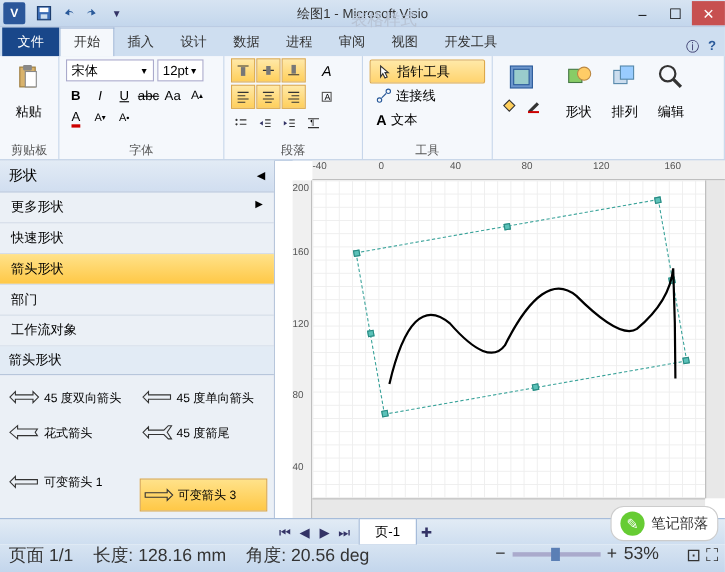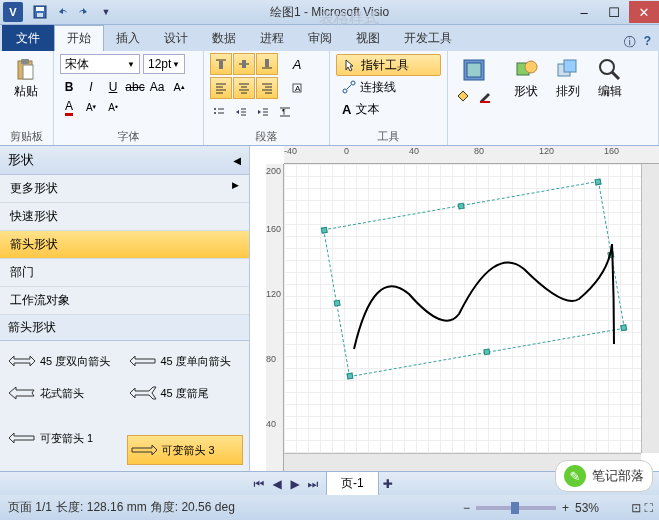--- a/index.html
+++ b/index.html
@@ -13,21 +13,21 @@
 .win-btn { width:30px; height:22px; display:flex; align-items:center; justify-content:center; cursor:pointer; font-size:13px; }
 .win-close { background:#c75050; color:#fff; }
 .tabbar { height:26px; background:#cedef0; display:flex; align-items:flex-end; position:relative; }
 .file-tab { background:#19478a; color:#fff; padding:5px 14px; margin-left:2px; height:26px; display:flex; align-items:center; cursor:pointer; }
 .tab { padding:5px 12px; color:#333; cursor:pointer; height:26px; display:flex; align-items:center; }
 .tab.active { background:#f5f8fc; border:1px solid #9db5d6; border-bottom:none; }
 .tab-help { position:absolute; right:8px; display:flex; gap:8px; color:#336; }
 .ribbon { height:95px; background:#f5f8fc; border-bottom:1px solid #9db5d6; display:flex; }
 .group { border-right:1px solid #c7d6ea; padding:3px 6px; display:flex; flex-direction:column; position:relative; }
 .group-lbl { position:absolute; bottom:1px; left:0; right:0; text-align:center; font-size:11px; color:#555; }
-.big-btn { width:40px; display:flex; flex-direction:column; align-items:center; justify-content:center; cursor:pointer; padding:3px 2px; gap:0; }
+.big-btn { width:40px; display:flex; flex-direction:column; align-items:center; justify-content:center; cursor:pointer; padding:3px 2px; gap:10px; }
 .big-btn .ico { width:26px; height:26px; display:flex; align-items:center; justify-content:center; }
 .font-row { display:flex; gap:3px; margin-bottom:3px; align-items:center; }
 .combo { border:1px solid #aac; background:#fff; height:20px; padding:0 4px; display:flex; align-items:center; font-size:12px; }
 .font-name { width:80px; }
 .font-size { width:42px; }
 .icon-row { display:flex; gap:4px; align-items:center; height:20px; }
 .ibtn { width:18px; height:18px; display:flex; align-items:center; justify-content:center; cursor:pointer; }
 .pg-btns { display:flex; gap:1px; }
 .pg-btn { width:22px; height:22px; border:1px solid #dca84a; background:linear-gradient(#ffe9a8,#ffcf5b); cursor:pointer; display:flex; align-items:center; justify-content:center; }
 .tool-btn { display:flex; align-items:center; gap:4px; padding:8px 6px; cursor:pointer; height:22px; }
@@ -50,21 +50,21 @@
   background-image:linear-gradient(#eee 1px,transparent 1px),linear-gradient(90deg,#eee 1px,transparent 1px);
   background-size:12px 12px; }
 .sel-box { position:absolute; border:1px dashed #3aa39a; }
 .sel-handle { position:absolute; width:6px; height:6px; background:#5bc2b9; border:1px solid #2a8a82; }
 .scrollbar { position:absolute; background:#e8e8e8; }
 .sb-v { right:0; top:18px; width:18px; bottom:18px; border-left:1px solid #bbb; }
 .sb-h { left:18px; right:18px; bottom:0; height:18px; border-top:1px solid #bbb; }
 .pagetabs { height:24px; background:linear-gradient(#e2ebf5,#cedef0); display:flex; align-items:center; border-top:1px solid #9db5d6; padding-left:250px; position:relative; }
 .pt-btn { width:18px; height:18px; display:flex; align-items:center; justify-content:center; cursor:pointer; color:#336; }
 .pt-tab { background:#fff; border:1px solid #9db5d6; padding:3px 14px; margin-left:4px; cursor:pointer; }
-.statusbar { height:25px; background:linear-gradient(#d7e4f2,#c3d6ec); display:flex; align-items:center; padding:0 8px; gap:4px; font-size:12px; color:#333; position:relative; }
+.statusbar { height:25px; background:linear-gradient(#d7e4f2,#c3d6ec); display:flex; padding:0 8px; gap:18px; font-size:16px; color:#333; position:relative; }
 .zoom { position:absolute; right:60px; display:flex; align-items:center; gap:6px; }
 .zoom-track { width:80px; height:4px; background:#aac; position:relative; }
 .zoom-thumb { position:absolute; width:8px; height:12px; background:#5b7fb5; top:-4px; left:35px; }
 .watermark { position:absolute; right:6px; bottom:28px; display:flex; align-items:center; gap:6px; background:#fff; padding:4px 8px; border-radius:12px; border:1px solid #ccc; font-size:13px; color:#333; }
 .wm-ico { width:22px; height:22px; border-radius:50%; background:#6c3; display:flex; align-items:center; justify-content:center; color:#fff; }
 .ghost-tab { position:absolute; top:-16px; right:280px; font-size:15px; color:#b8c3d4; }
 svg { display:block; }
 </style>
 </head>
 <body>

